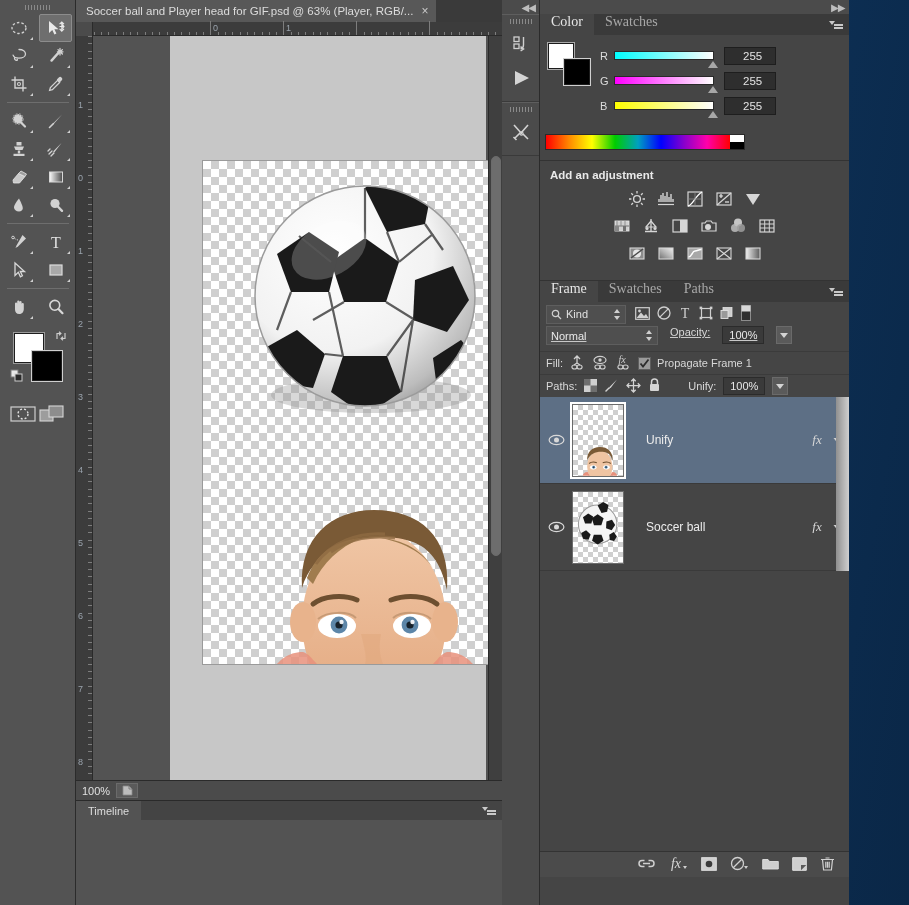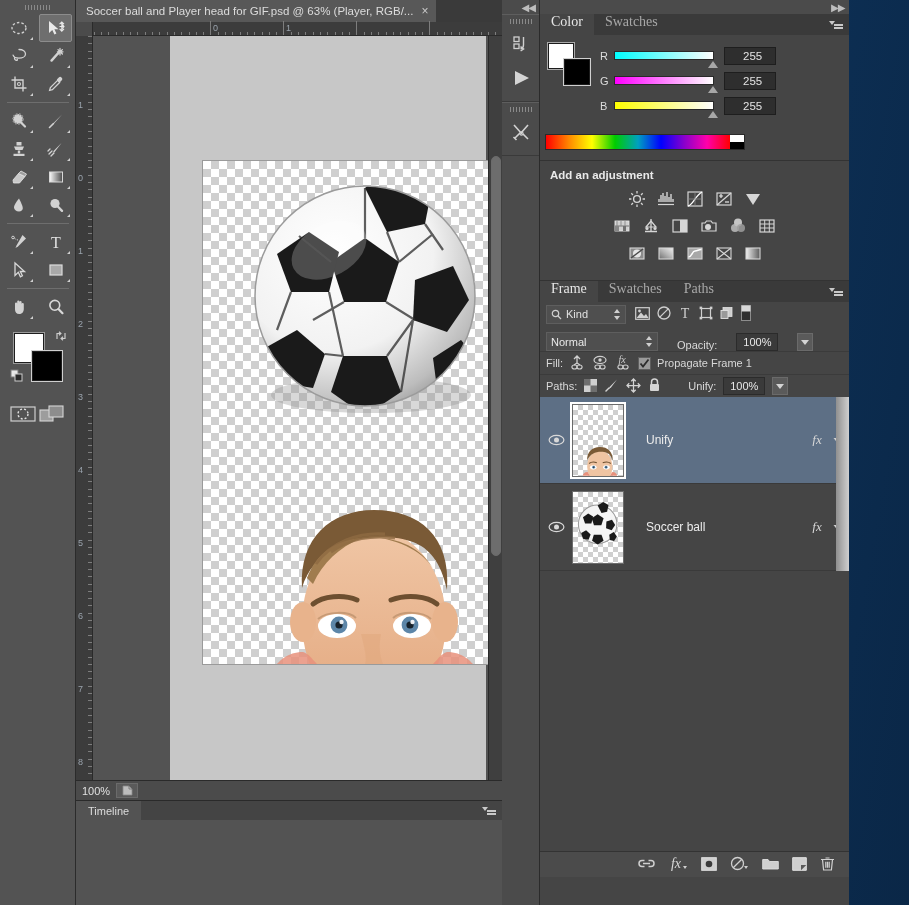--- a/index.html
+++ b/index.html
@@ -117,21 +117,21 @@
 
   
   .lay-filter { height:24px; display:flex; align-items:center; gap:0px; padding:0 6px; background:#454545;}
   .kind { width:80px; height:19px; background:#4f4f4f; border:1px solid #5e5e5e; display:flex; align-items:center; padding:0 4px; gap:4px;}
   .kind .ktxt { font-size:11px; color:#e0e0e0; flex:1;}
   .spin { width:7px; height:13px; position:relative;}
   .spin .up,.spin .dn{position:absolute;left:0;width:0;height:0;border-left:3.5px solid transparent;border-right:3.5px solid transparent;}
   .spin .up{top:1px;border-bottom:4px solid #cfcfcf}
   .spin .dn{bottom:1px;border-top:4px solid #cfcfcf}
   .kfilters { display:flex; align-items:center; gap:7px; margin-left:9px;}
-  .lay-mode { height:25px; display:flex; align-items:flex-end; gap:19px; padding:0 6px; background:#454545;}
+  .lay-mode { height:25px; display:flex; align-items:flex-start; gap:12px; padding:0 6px; background:#454545;text-decoration:underline;}
   .selbox { height:19px; background:#4f4f4f; border:1px solid #5e5e5e; display:flex; align-items:center; padding:0 4px; gap:5px;}
   .selbox .stxt { font-size:11px; color:#e8e8e8;}
   .lab { font-size:11px; color:#d8d8d8;}
   .opbox { width:42px; height:18px; background:#3a3a3a; border:1px solid #2b2b2b; color:#e8e8e8; font-size:11px;
      display:flex; align-items:center; justify-content:center;}
   .drop { width:16px;height:18px; background:#5a5a5a; border:1px solid #6a6a6a; display:flex;align-items:center;justify-content:center;}
   .lay-unify { height:23px; display:flex; align-items:center; gap:6px; padding:0 6px; border-top:1px solid #3b3b3b;}
   .lay-lock { height:23px; display:flex; align-items:center; gap:7px; padding:0 6px; border-top:1px solid #3b3b3b;}
   .chk { width:13px;height:13px; background:#9a9a9a; border:1px solid #5e5e5e; display:flex;align-items:center;justify-content:center;}
   .layers-list { background:#454545; }

